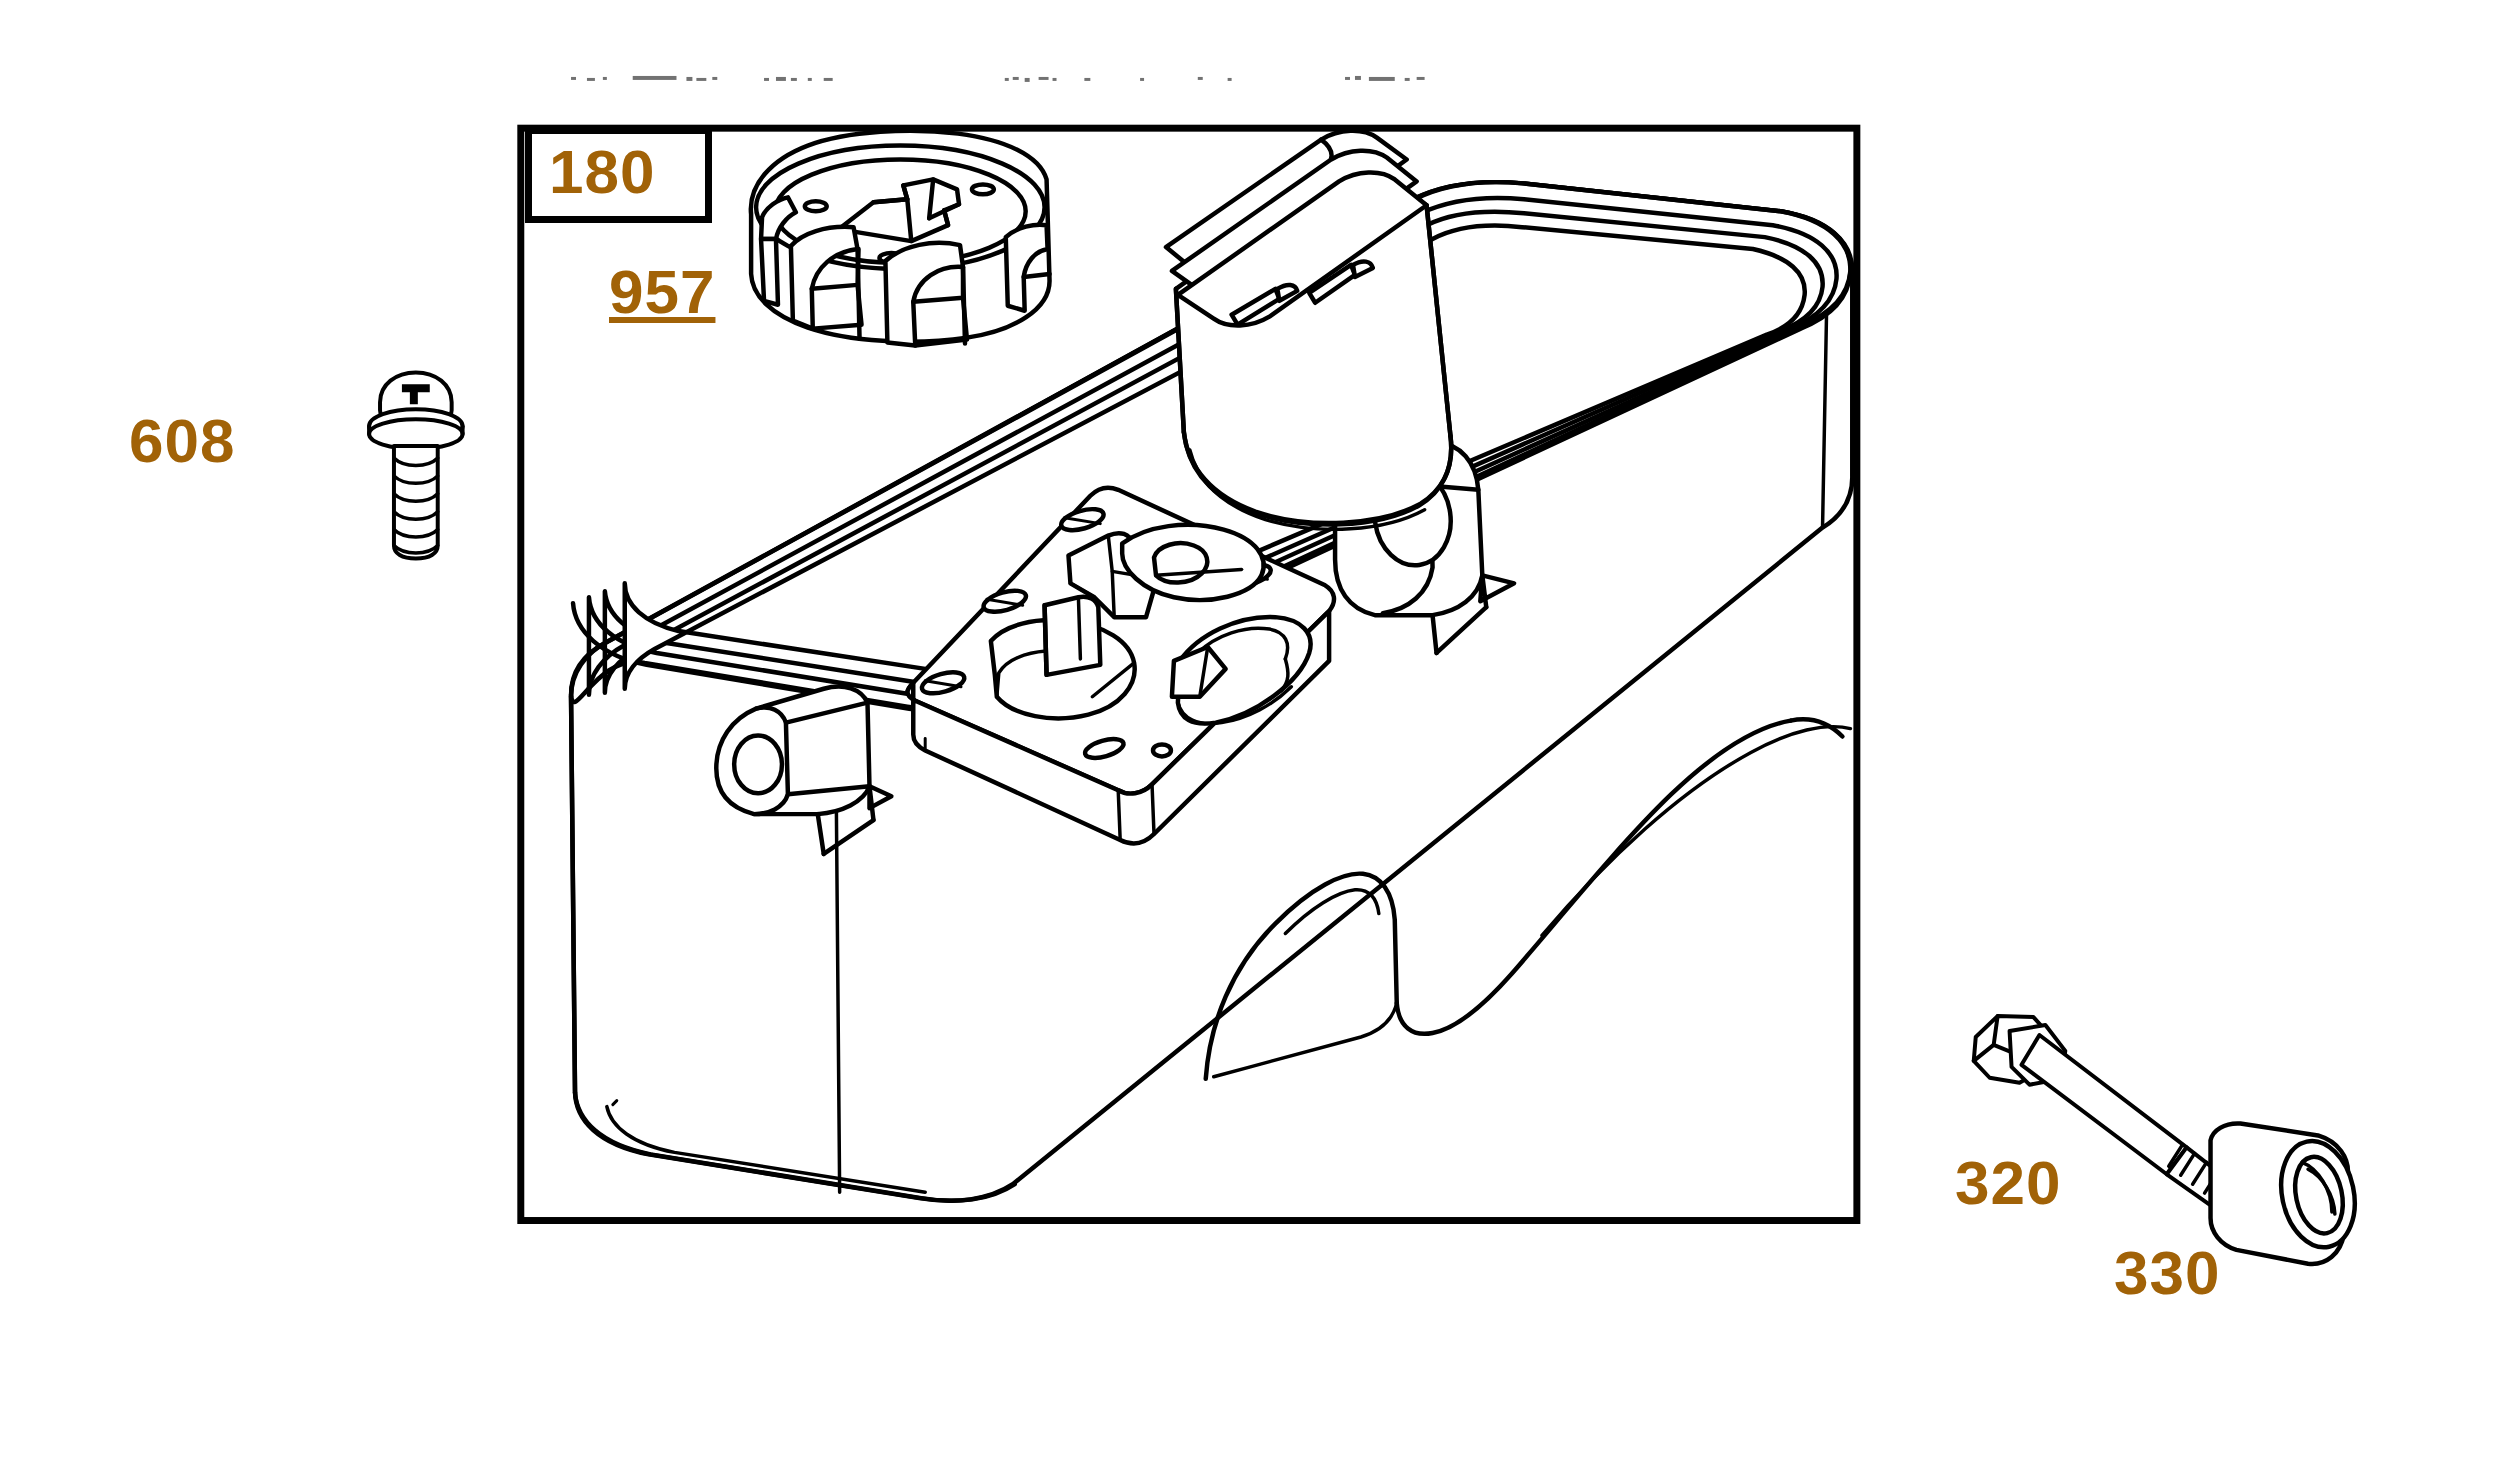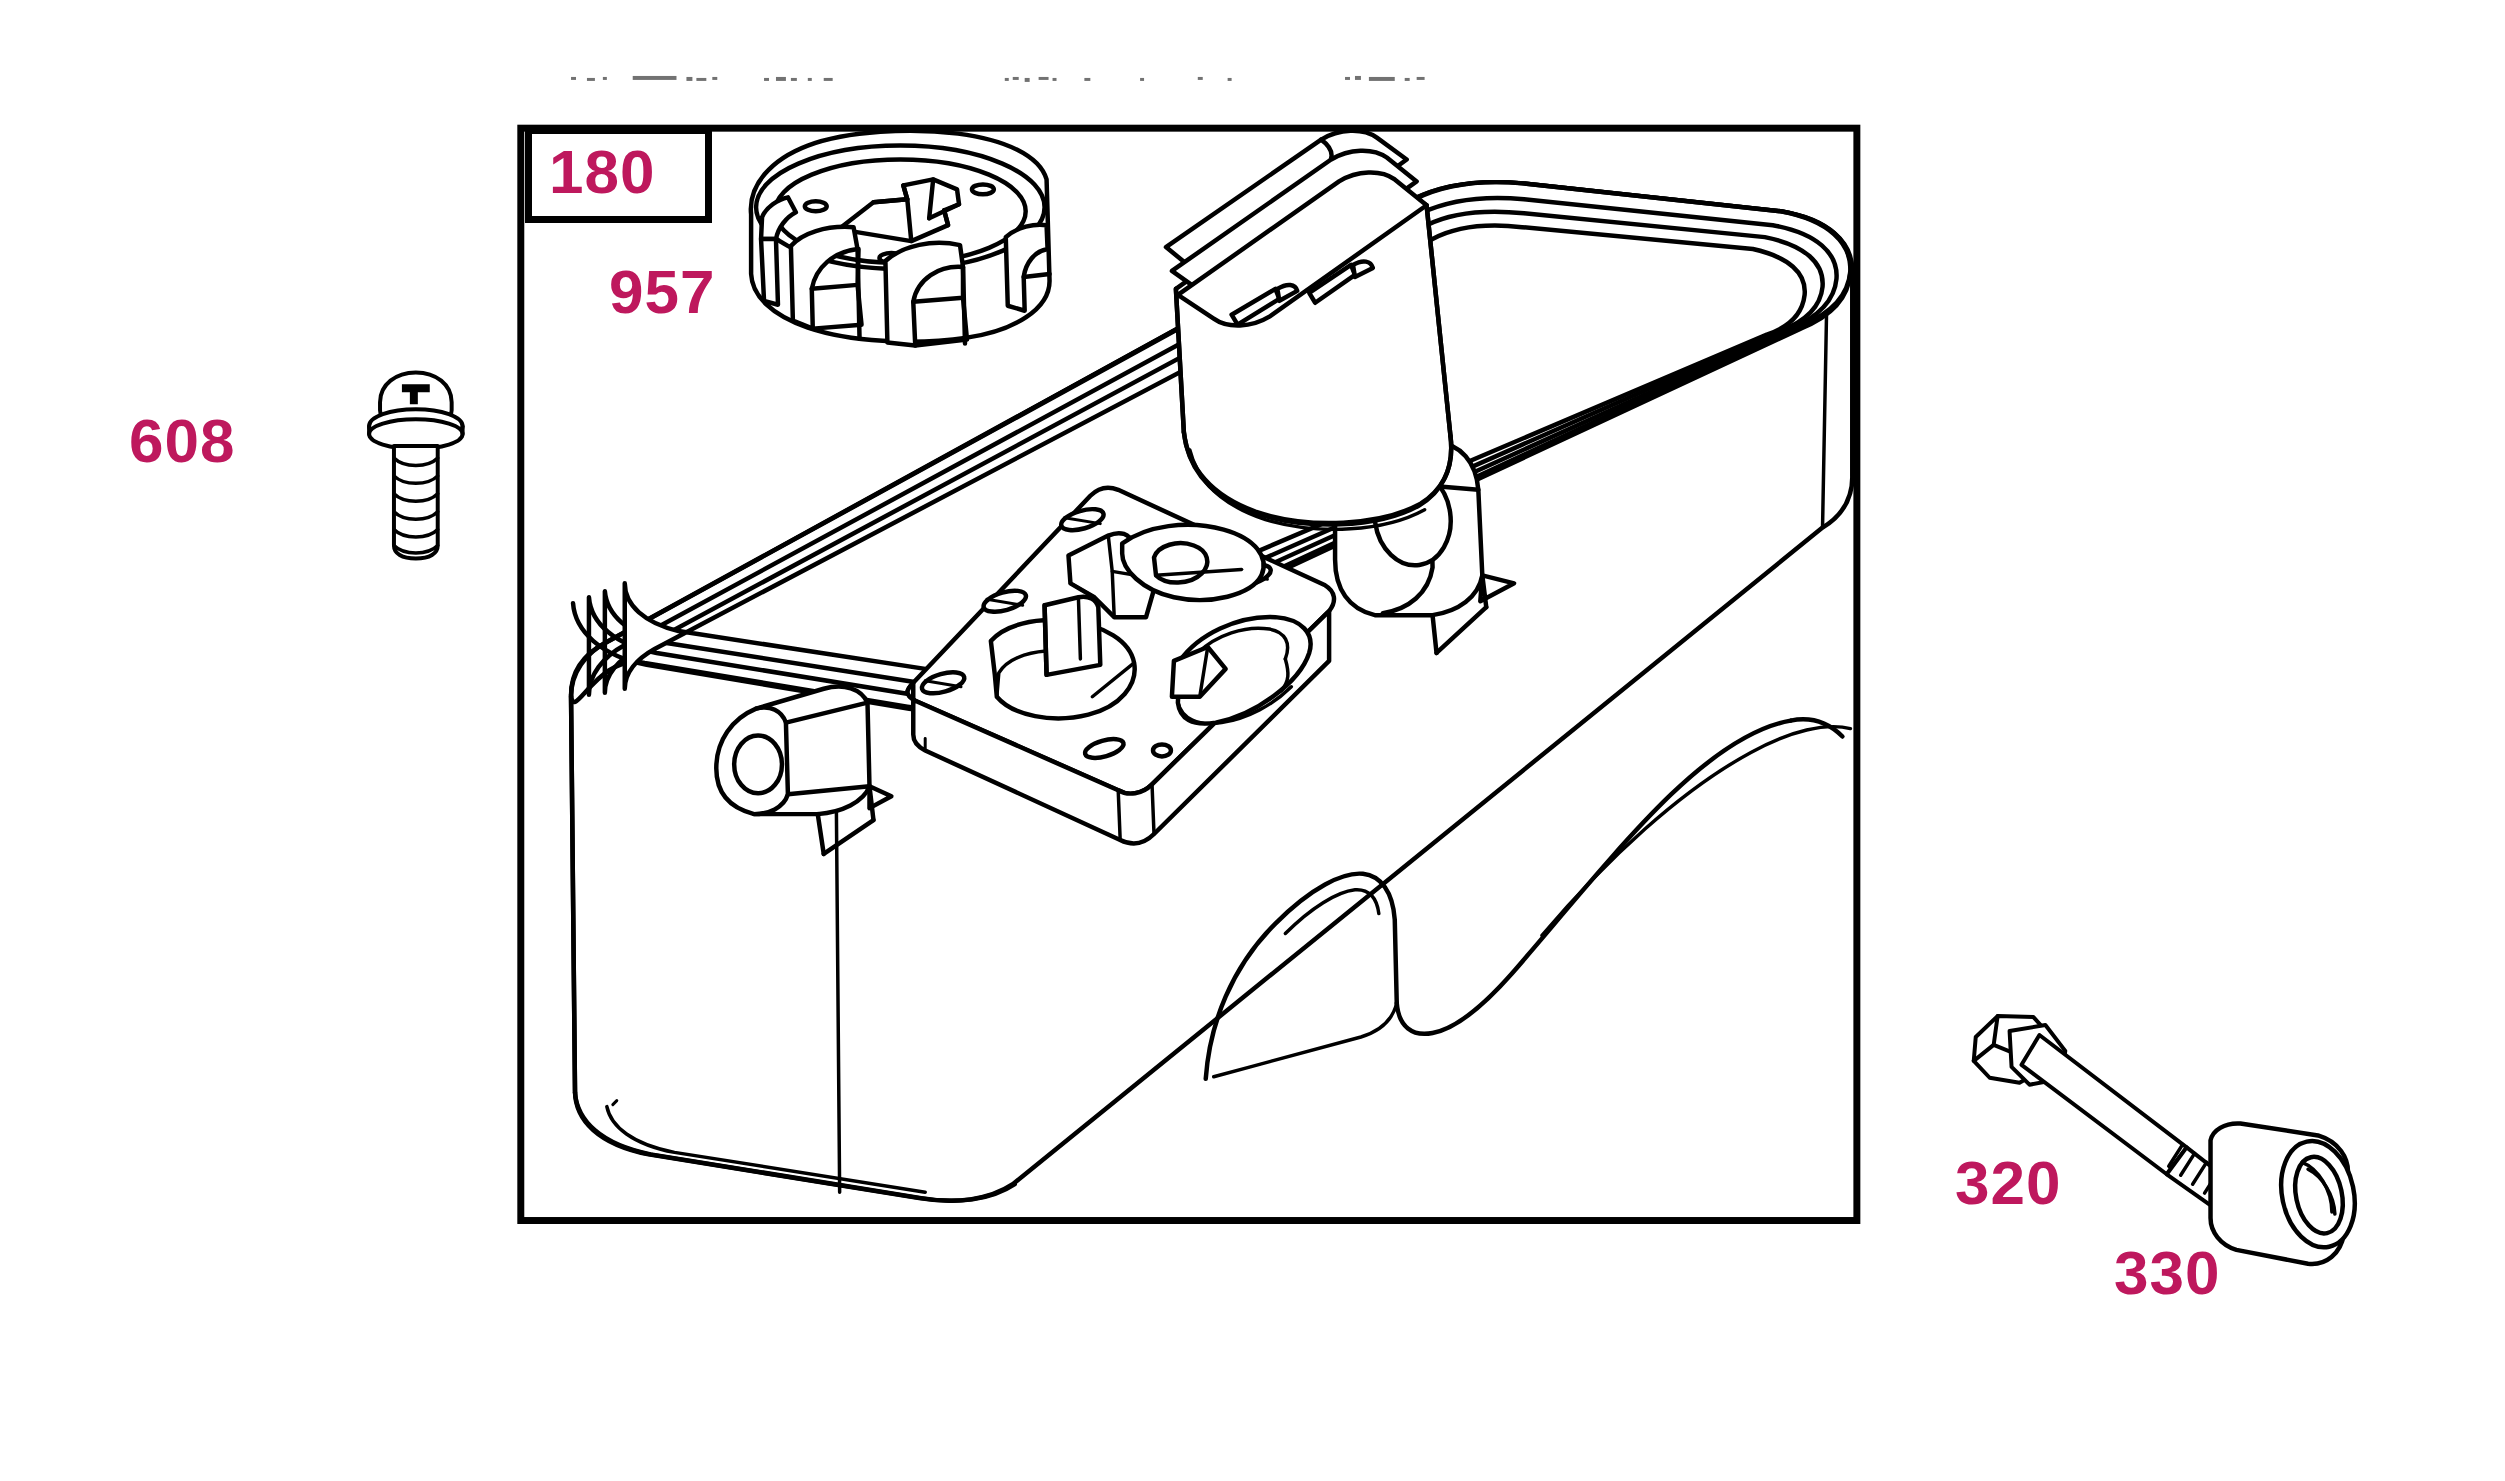--- a/index.html
+++ b/index.html
@@ -21,27 +21,27 @@
     position: absolute;
     left: 0;
     top: 0;
     width: 2505px;
     height: 1482px;
   }
   .label {
     position: absolute;
     font-family: "Liberation Sans", sans-serif;
     font-weight: bold;
-    color: #be185d;
+    color: #a16207;
     line-height: 1;
     white-space: nowrap;
     letter-spacing: 1px;
   }
   .lbl-365 { left: 129px;  top: 410px;  font-size: 62px; }
-  .lbl-957 { left: 609px;  top: 261px;  font-size: 62px; }
+  .lbl-957 { left: 609px;  top: 261px;  font-size: 62px; text-decoration: underline; }
   .lbl-190 { left: 1955px; top: 1152px; font-size: 62px; }
   .lbl-670 { left: 2114px; top: 1242px; font-size: 62px; }
   .lbl-180 {
     left: 549px;
     top: 141px;
     font-size: 62px;
   }
   #boxnum-180 {
     position: absolute;
     left: 525px;

